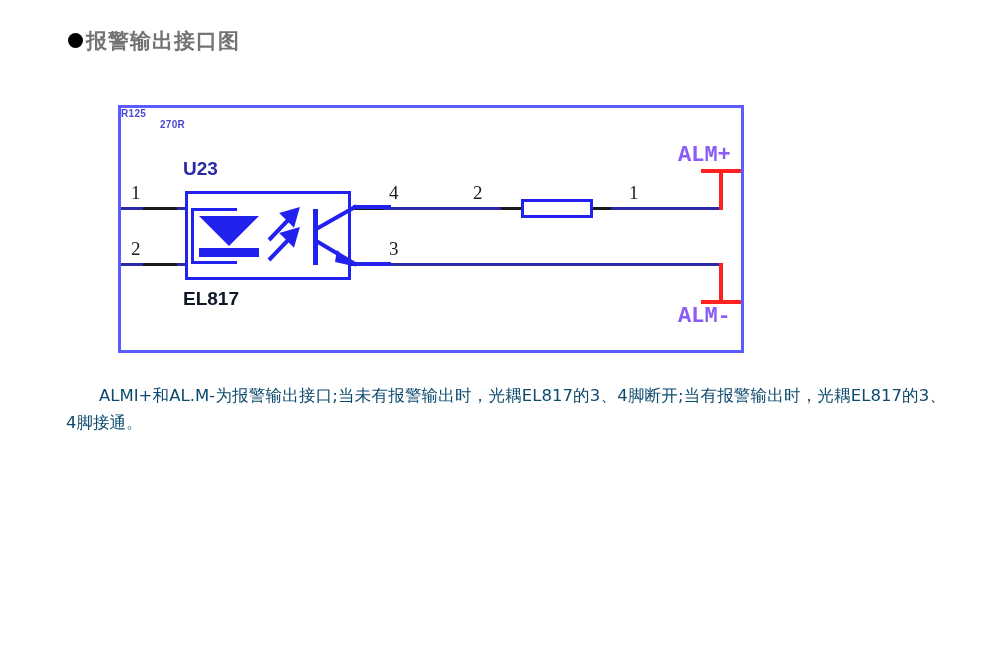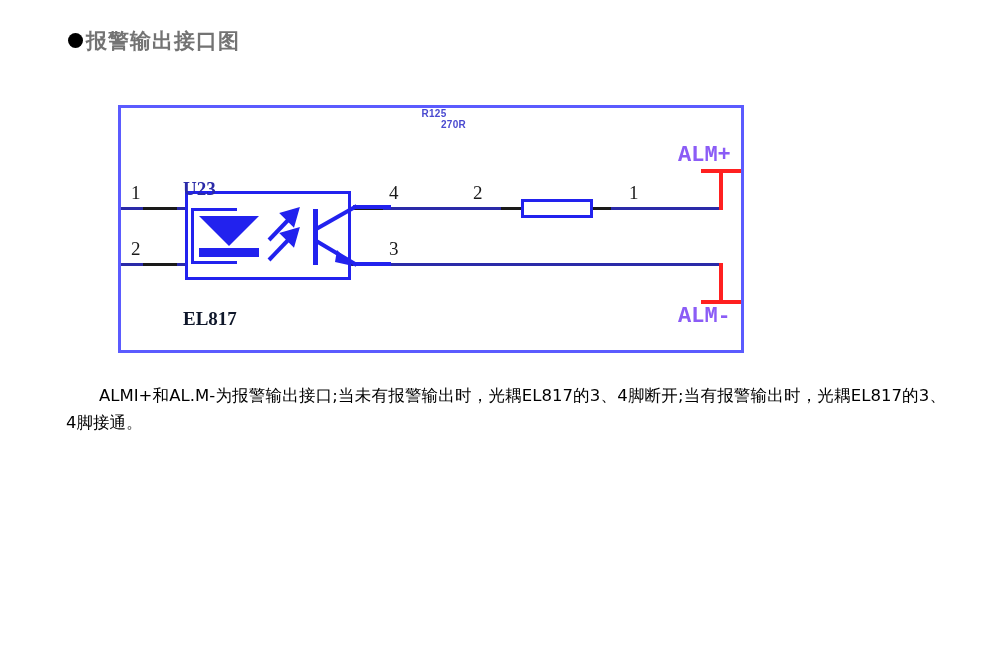--- a/index.html
+++ b/index.html
@@ -44,21 +44,21 @@
   #schematic {
     position: absolute;
     left: 118px;
     top: 105px;
     width: 626px;
     height: 248px;
     border: 3px solid #5b5bff;
     box-sizing: border-box;
     background: #fff;
   }
-  .sch-layer { position: absolute; left: 0; top: 0; width: 626px; height: 248px; text-align: center; }
+  .sch-layer { position: absolute; left: 0; top: 0; width: 626px; height: 248px; }
 
   
   .wire {
     position: absolute;
     background: #2a2aa8;
     height: 3px;
   }
   .wire-black {
     position: absolute;
     background: #1a1a1a;
@@ -116,22 +116,21 @@
     top: 101px;
     width: 5px;
     height: 56px;
     background: #2222ee;
   }
 
   
   .lbl {
     position: absolute;
     white-space: nowrap;
-    font-family: Liberation Serif, serif;
-    margin-top: 20px;
+    font-family: Liberation Sans, sans-serif;
   }
   .pin-num {
     font-size: 19px;
     color: #1a1a1a;
     font-family: "Liberation Serif", serif;
   }
   #lbl-u23 {
     font-size: 19px;
     color: #2a2aa8;
     font-weight: 600;
@@ -181,21 +180,21 @@
 
   
   #body-text {
     position: absolute;
     left: 66px;
     top: 383px;
     width: 880px;
     font-family: "DejaVu Sans", sans-serif;
     font-size: 16.5px;
     line-height: 26.5px;
-    color: #000000;
+    color: #0c4a6e;
     letter-spacing: 0px;
   }
   #body-text p {
     margin: 0 0 1px 0;
     text-indent: 2em;
     text-align: justify;
   }
 </style>
 </head>
 <body>

